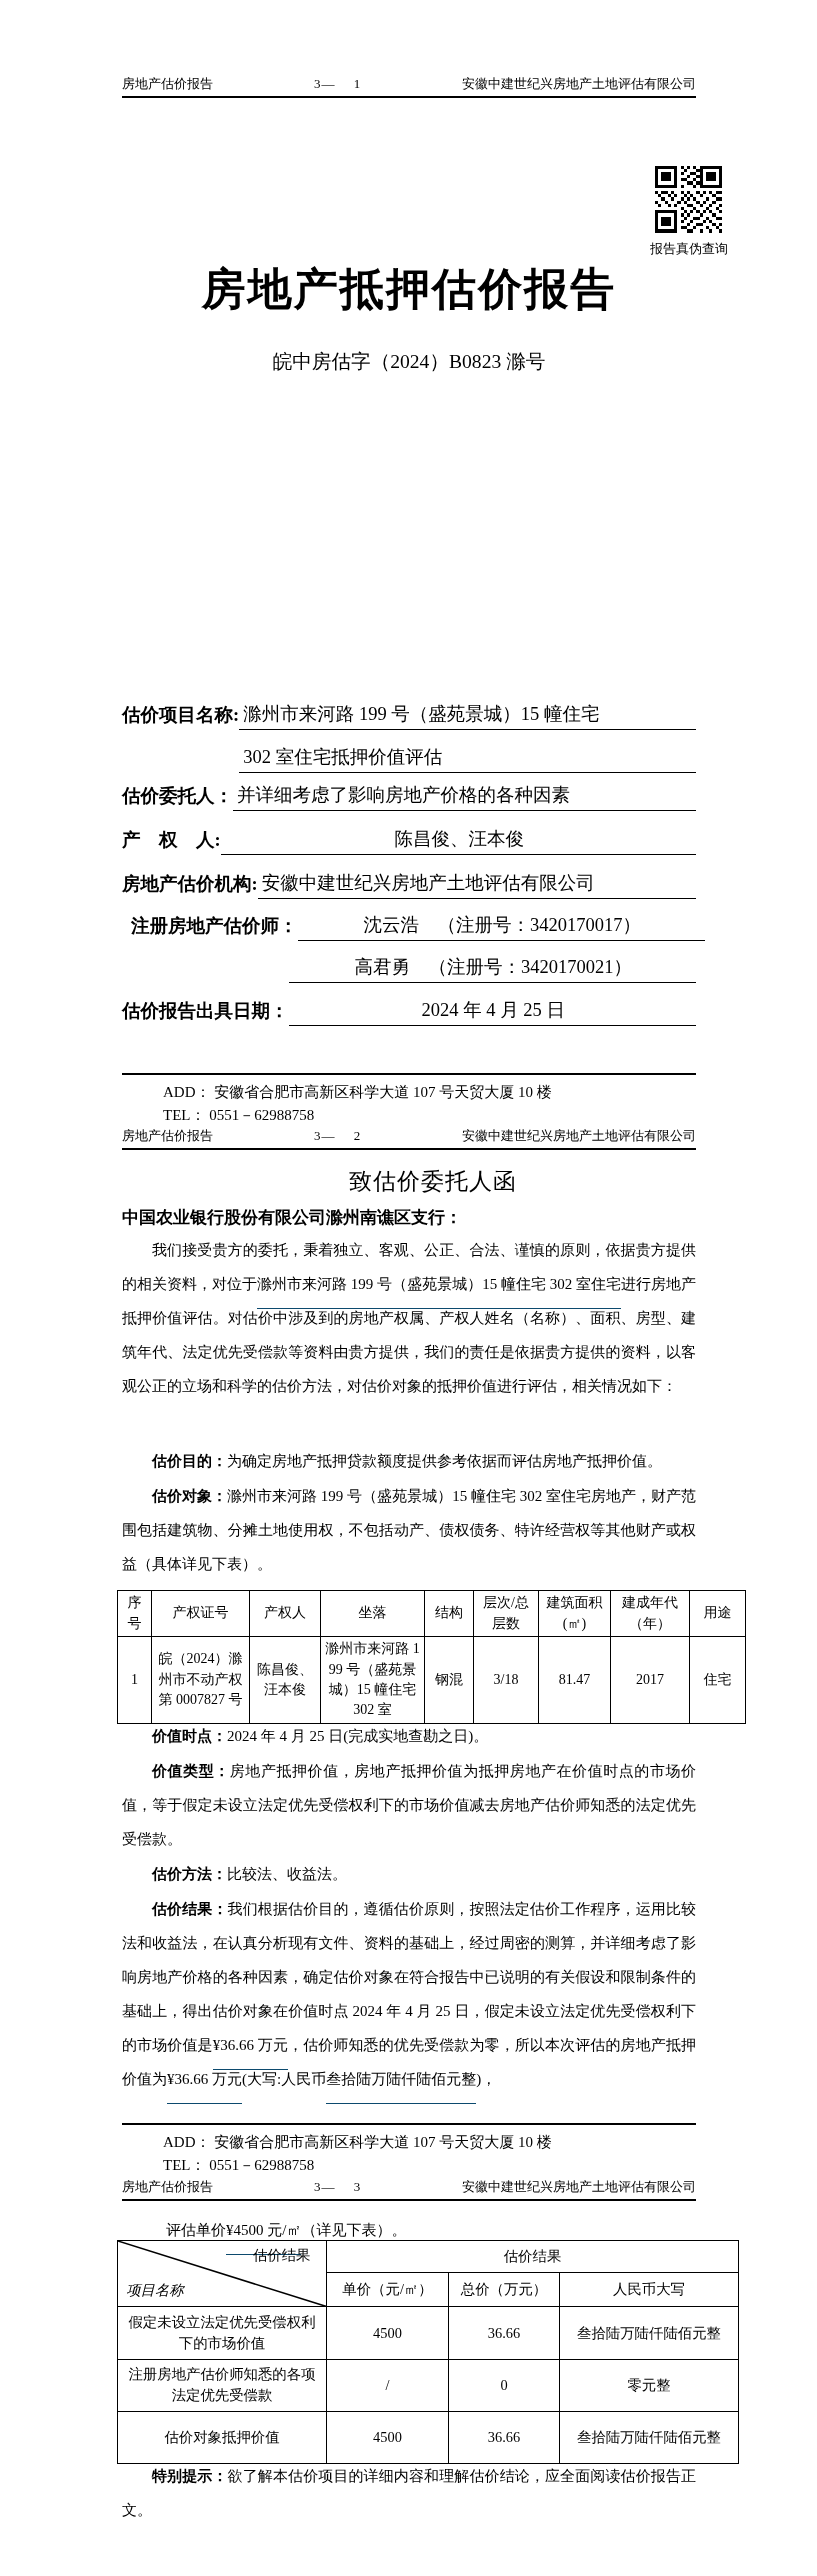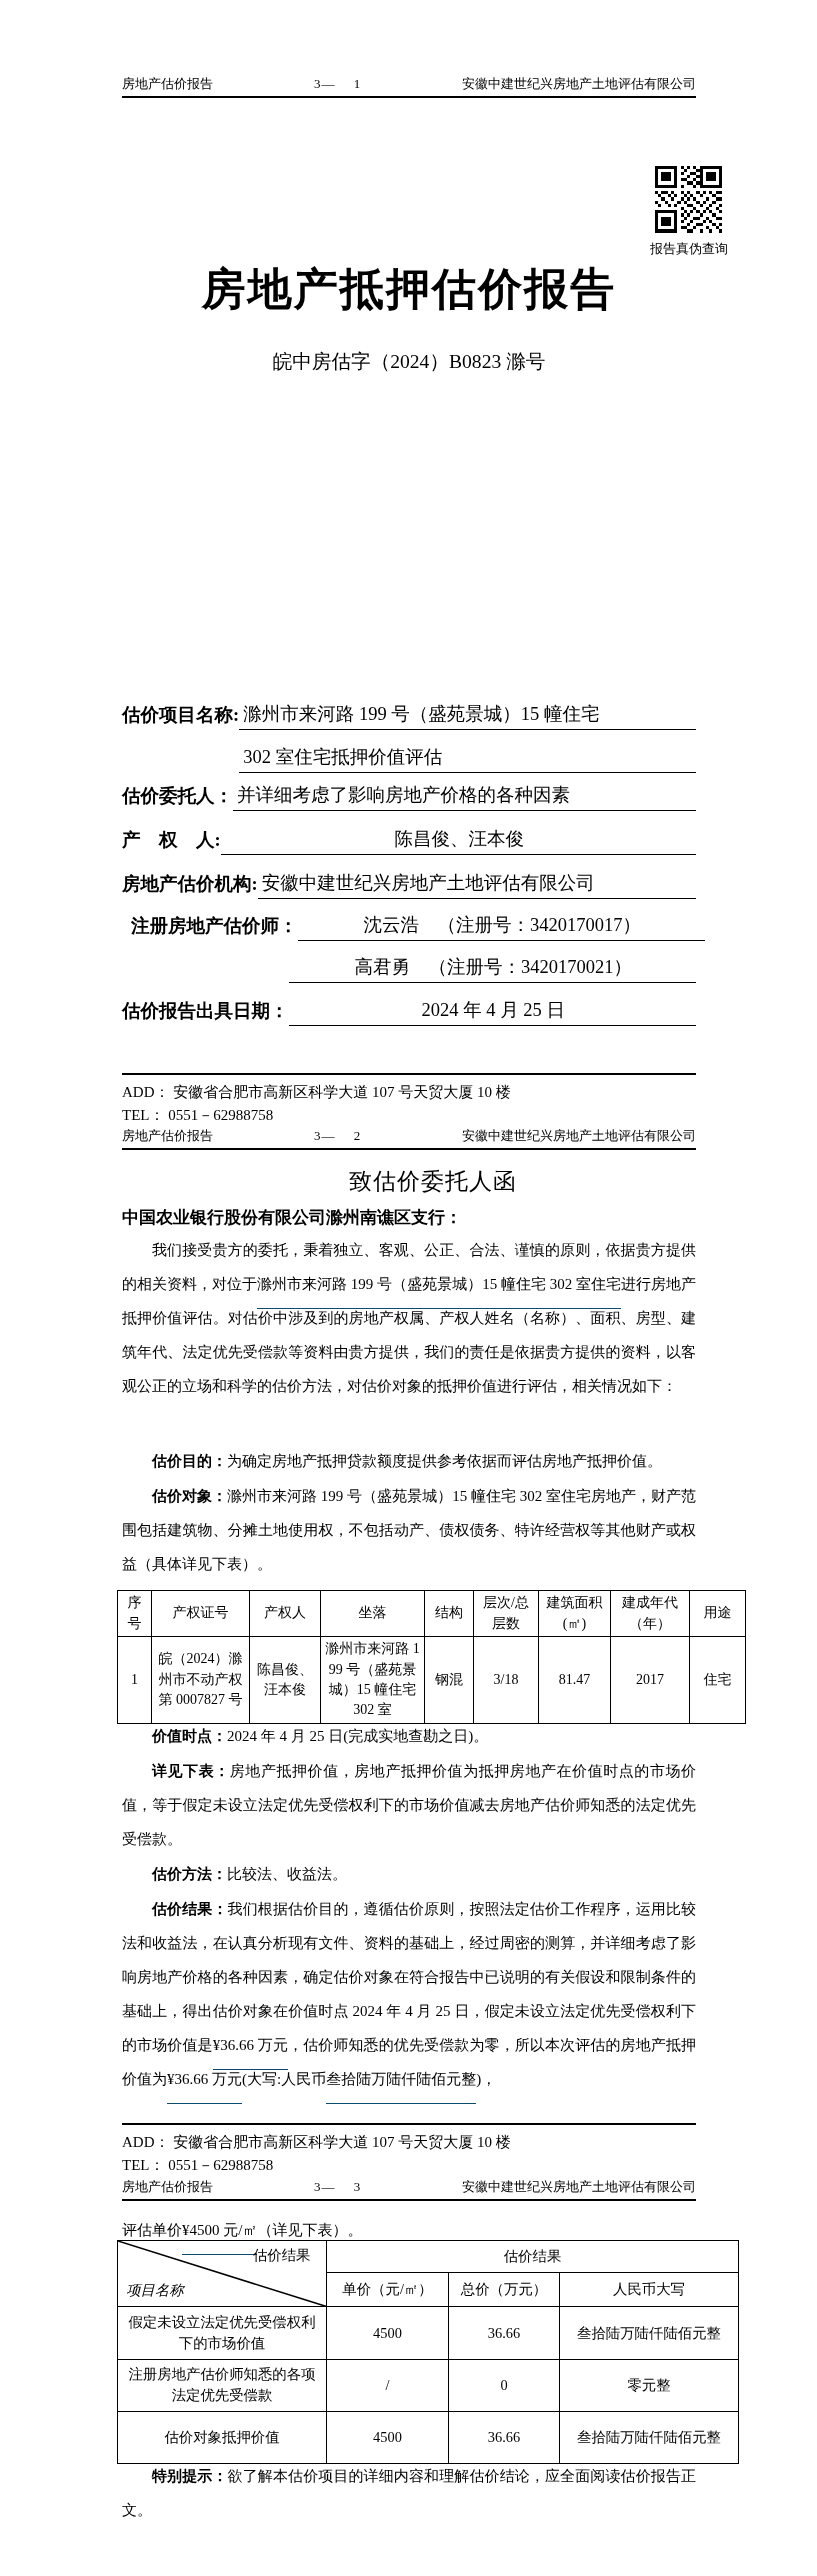--- a/index.html
+++ b/index.html
@@ -5,21 +5,21 @@
   html,body{margin:0;padding:0;background:#ffffff;}
   .page{position:relative;width:818px;height:3300px;background:#fff;color:#000;
         font-family:"Liberation Serif","DejaVu Serif",serif;overflow:hidden;}
   .abs{position:absolute;}
   
   .pagehead{left:122px;width:574px;display:flex;justify-content:space-between;align-items:flex-end;
             font-size:13px;line-height:16.5px;border-bottom:2.1px solid #000;padding-bottom:3.1px;white-space:pre;}
   .pagehead .mid{letter-spacing:1px;}
   
   .pagefoot{left:122px;width:574px;border-top:2.1px solid #000;padding-top:8.2px;font-size:15px;}
-  .pagefoot .line{line-height:19px;margin-bottom:4.1px;white-space:pre;}
+  .pagefoot .line{line-height:19px;margin-bottom:4.1px;white-space:pre;margin-left:41px;}
   
   .qr{left:655px;top:164px;width:67px;height:70px;}
   .qr svg{width:100%;height:100%;}
   .qr-caption{left:640px;top:240px;width:98px;text-align:center;font-size:13px;}
   
   .title{left:0;top:260px;width:818px;text-align:center;font-size:44px;font-weight:bold;letter-spacing:2.1px;}
   .docno{left:0;top:348px;width:818px;text-align:center;font-size:19.6px;}
   .cfield{left:122px;width:574px;display:flex;align-items:flex-end;font-size:18.5px;height:28px;}
   .cfield .lbl{font-weight:bold;white-space:pre;padding-bottom:3.1px;flex:none;}
   .cfield .ghost{visibility:hidden;}
@@ -174,21 +174,21 @@
       <td>住宅</td>
     </tr>
   </tbody>
     </table>
 
   <div class="abs para indent" style="top:1719px;">
     <span class="b">价值时点：</span><span>2024 年 4 月 25 日(完成实地查勘之日)。</span>
   </div>
 
   <div class="abs para indent" style="top:1754px;">
-    <span class="b">详见下表：</span><span>房地产抵押价值，房地产抵押价值为抵押房地产在价值时点的市场价值，等于假定未设立法定优先受偿权利下的市场价值减去房地产估价师知悉的法定优先受偿款。</span>
+    <span class="b">价值类型：</span><span>房地产抵押价值，房地产抵押价值为抵押房地产在价值时点的市场价值，等于假定未设立法定优先受偿权利下的市场价值减去房地产估价师知悉的法定优先受偿款。</span>
   </div>
 
   <div class="abs para indent" style="top:1857px;">
     <span class="b">估价方法：</span><span>比较法、收益法。</span>
   </div>
 
   <div class="abs para indent" style="top:1892px;">
     <span class="b">估价结果：</span><span>我们根据估价目的，遵循估价原则，按照法定估价工作程序，运用比较法和收益法，在认真分析现有文件、资料的基础上，经过周密的测算，并详细考虑了影响房地产价格的各种因素，确定估价对象在符合报告中已说明的有关假设和限制条件的基础上，得出估价对象在价值时点 2024 年 4 月 25 日，假定未设立法定优先受偿权利下的市场价值是</span><span class="u">¥36.66 万元</span><span>，估价师知悉的优先受偿款为零，所以本次评估的房地产抵押价值为</span><span class="u">¥36.66 万元</span><span>(大写:人民币</span><span class="u">叁拾陆万陆仟陆佰元整</span><span>)，</span>
   </div>
 
@@ -196,21 +196,21 @@
     <div class="line">ADD： 安徽省合肥市高新区科学大道 107 号天贸大厦 10 楼</div>
     <div class="line">TEL： 0551－62988758</div>
   </div>
 
   <div class="abs pagehead" style="top:2179px;">
     <span>房地产估价报告</span>
     <span class="mid">3—　 3</span>
     <span>安徽中建世纪兴房地产土地评估有限公司</span>
   </div>
 
-  <div class="abs para" style="top:2213px;">
+  <div class="abs para" style="top:2213px;margin-left:44px;">
     <span>评估单价</span><span class="u">¥4500 元/㎡</span><span>（详见下表）。</span>
   </div>
 
   <table class="abs t2">
     <colgroup>
       <col style="width:209px">
         <col style="width:122px">
         <col style="width:111px">
         <col style="width:179px">
     </colgroup>

